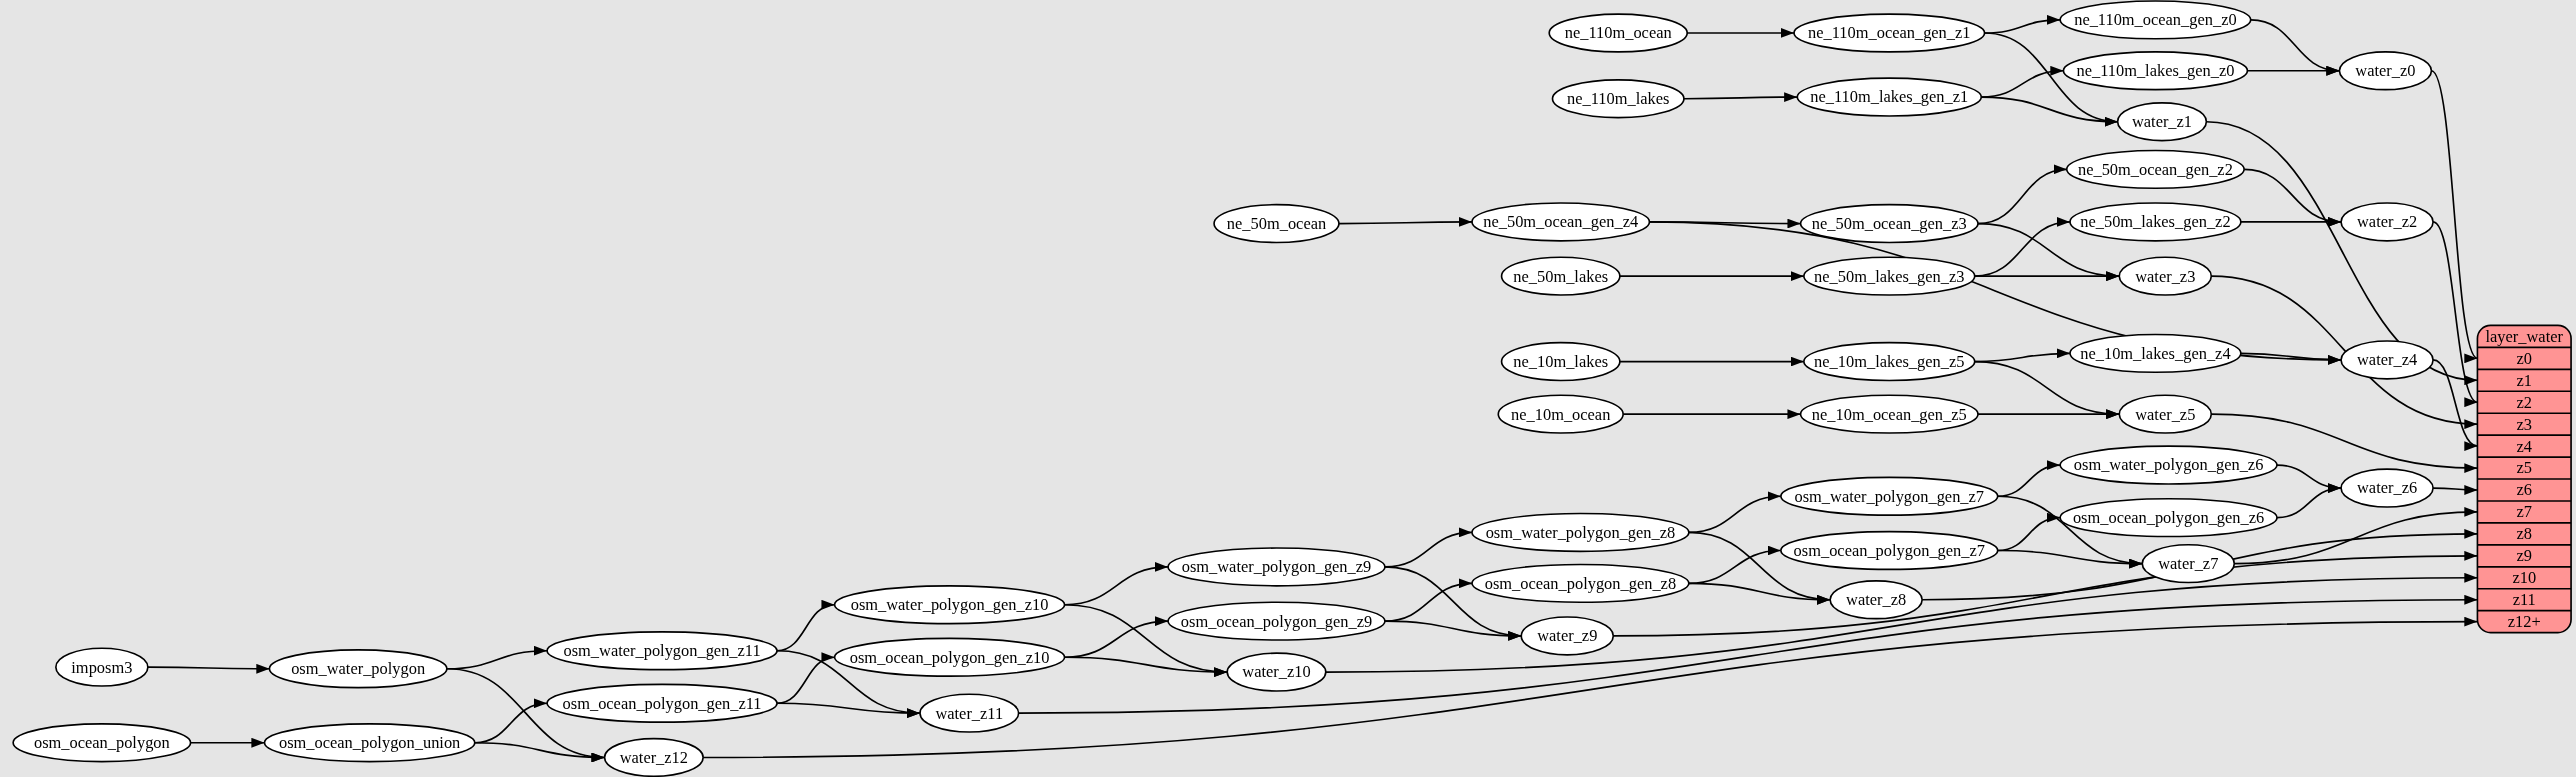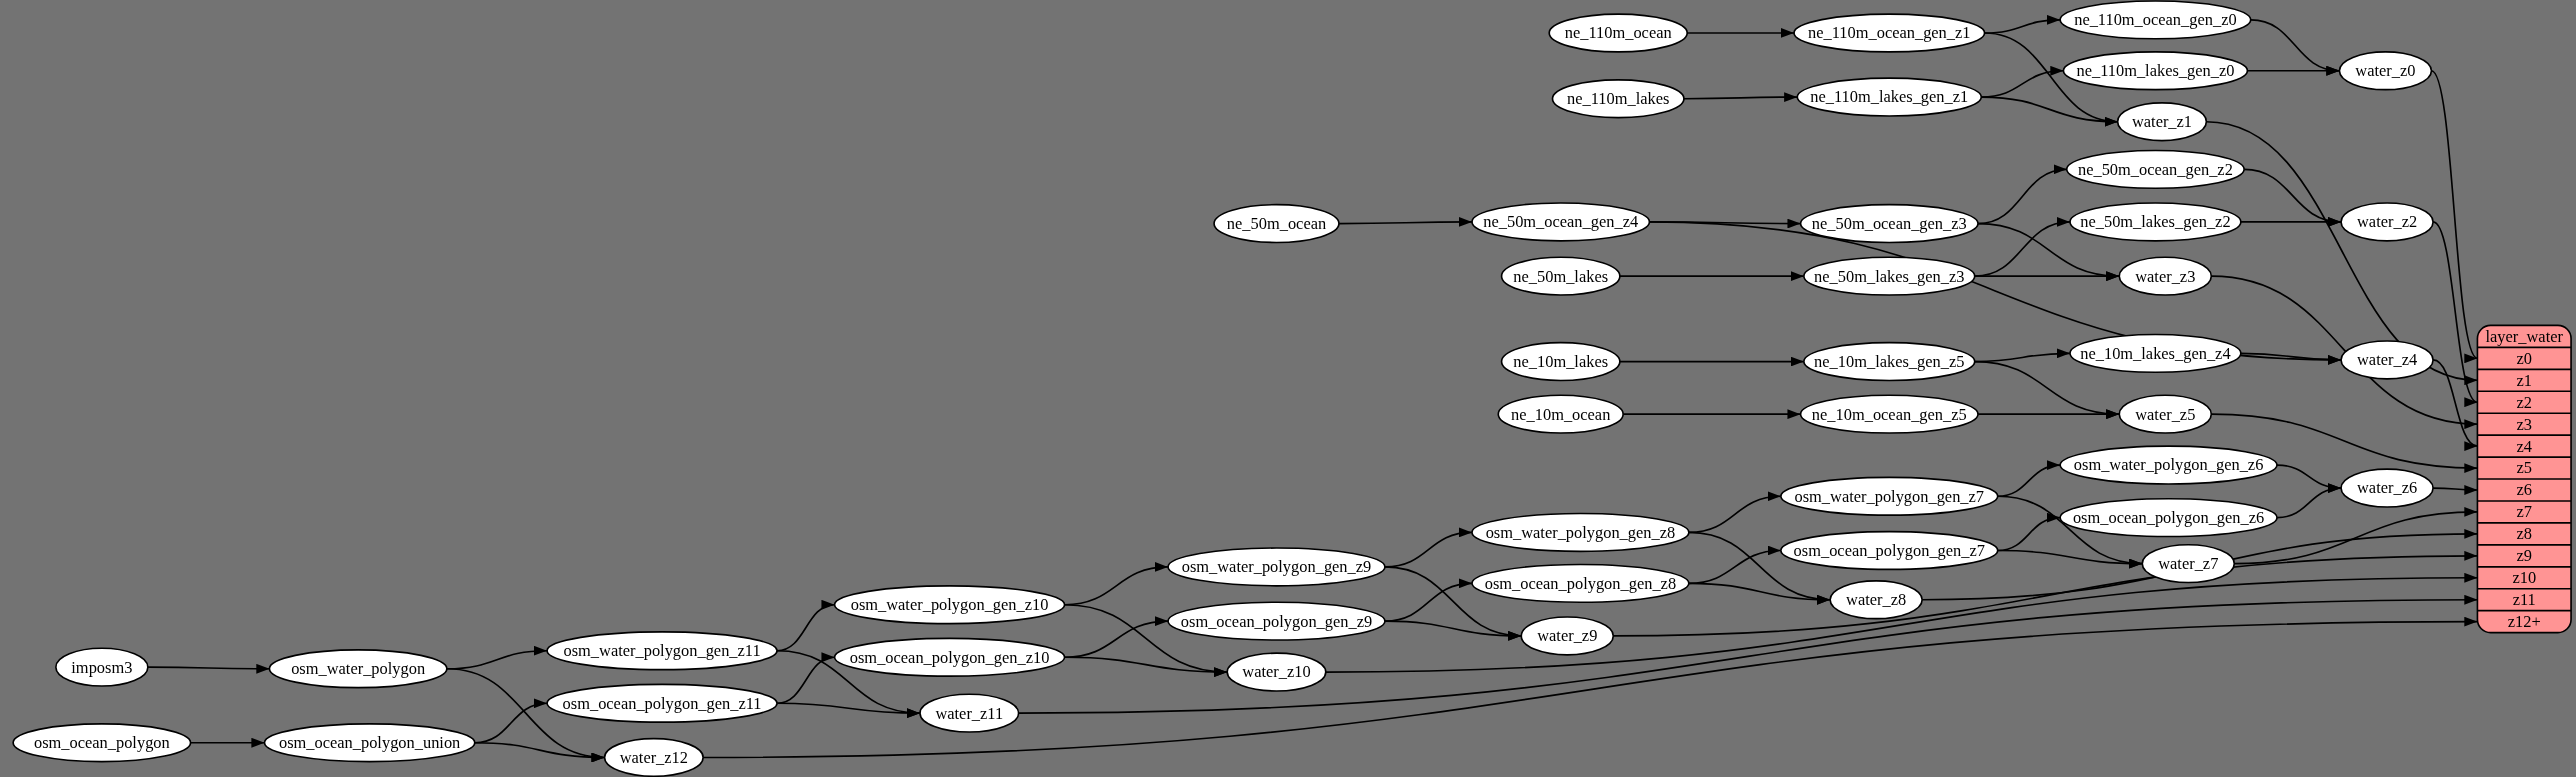--- a/index.html
+++ b/index.html
@@ -4,21 +4,21 @@
 <style>
   html, body {
     margin: 0;
     padding: 0;
     background: #ffffff;
   }
   .canvas {
     position: relative;
     width: 2576px;
     height: 778px;
-    background: #737373;
+    background: #e5e5e5;
   }
   svg { display: block; }
   .nlabel {
     font-family: "Liberation Serif", "DejaVu Serif", serif;
     font-size: 10px;
     fill: #000000;
   }
   .edge { fill: none; stroke-width: 1; }
 </style>
 </head>

